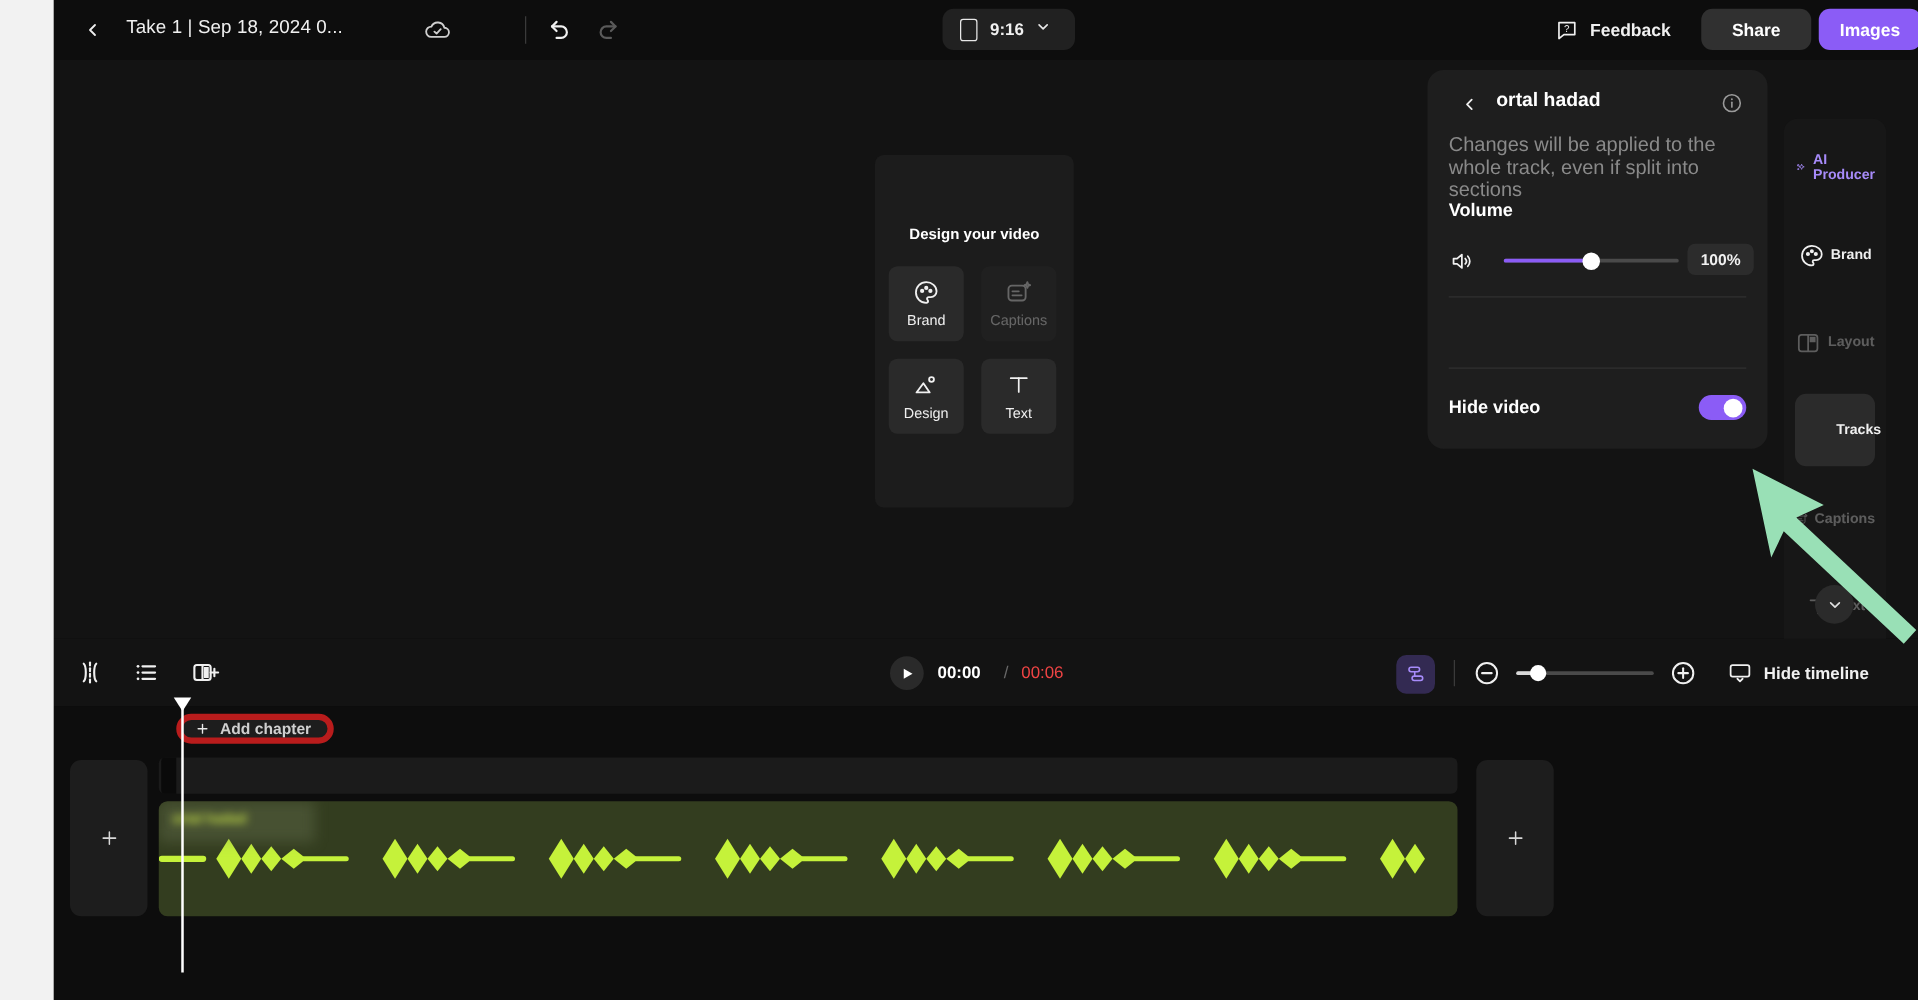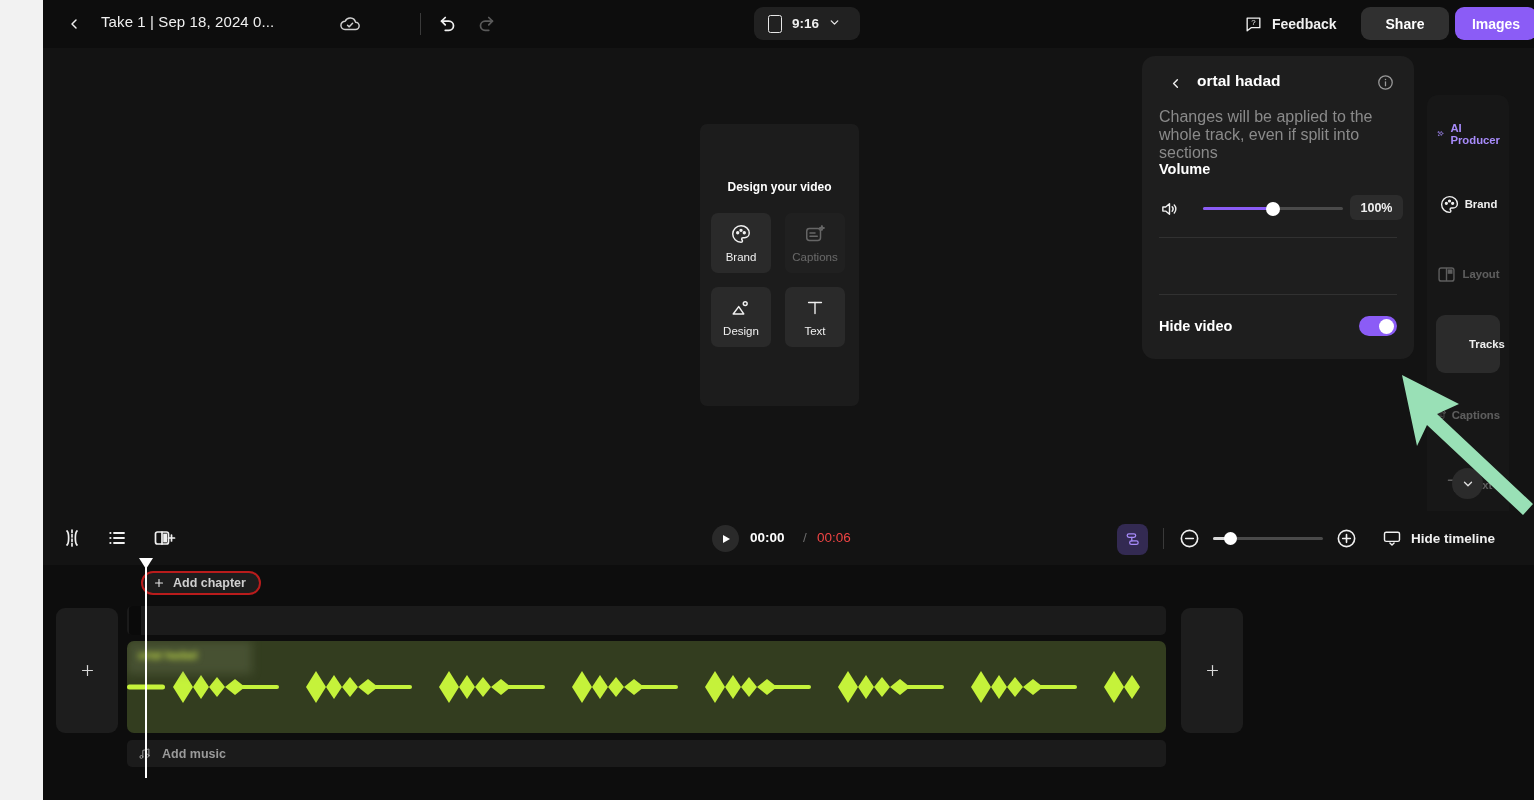--- a/index.html
+++ b/index.html
@@ -225,21 +225,21 @@
 
   
   .timeline {
     position: absolute; left: 0; top: 565px; width: 1507px; height: 235px;
     background: #0d0d0d;
   }
   .chapter-pill {
     position: absolute; left: 98px; top: 6px; height: 24px;
     background: #1d1d1d; border-radius: 12px;
     display: flex; align-items: center; padding: 0 13px 0 10px;
-    cursor: pointer; border: 2px solid #b91c1c;
+    cursor: pointer; border: 5px solid #b91c1c;
   }
   .chapter-label { margin-left: 8px; font-size: 12.5px; color: #cfcfcf; font-weight: 700; }
   .playhead-head {
     position: absolute; left: 96px; top: -7px;
     width: 0; height: 0;
     border-left: 7.5px solid transparent; border-right: 7.5px solid transparent;
     border-top: 11px solid #fff;
   }
   .playhead-line {
     position: absolute; left: 102px; top: 0px; width: 2px; height: 213px;
@@ -655,23 +655,15 @@
       <div class="clip-label-txt">ortal hadad</div>
     </div>
 
     <div class="add-right">
       <svg width="17" height="17" viewBox="0 0 24 24" fill="none" stroke="#d8d8d8" stroke-width="1.7" stroke-linecap="round">
           <line x1="12" y1="5" x2="12" y2="19"></line>
           <line x1="5" y1="12" x2="19" y2="12"></line>
         </svg>
     </div>
 
-    <div class="musicbar">
-      <svg width="15" height="15" viewBox="0 0 24 24" fill="none" stroke="#9a9a9a" stroke-width="1.6" stroke-linecap="round" stroke-linejoin="round" style="margin-left:10px">
-          <circle cx="7" cy="17.5" r="2.3"></circle>
-          <circle cx="17" cy="15.5" r="2.3"></circle>
-          <path d="M9.3 17.5V7l9.7-2.2v10.7"></path>
-        </svg>
-      <span class="music-label">Add music</span>
-    </div>
   </div>
 
 </div>
 
 </body></html>

